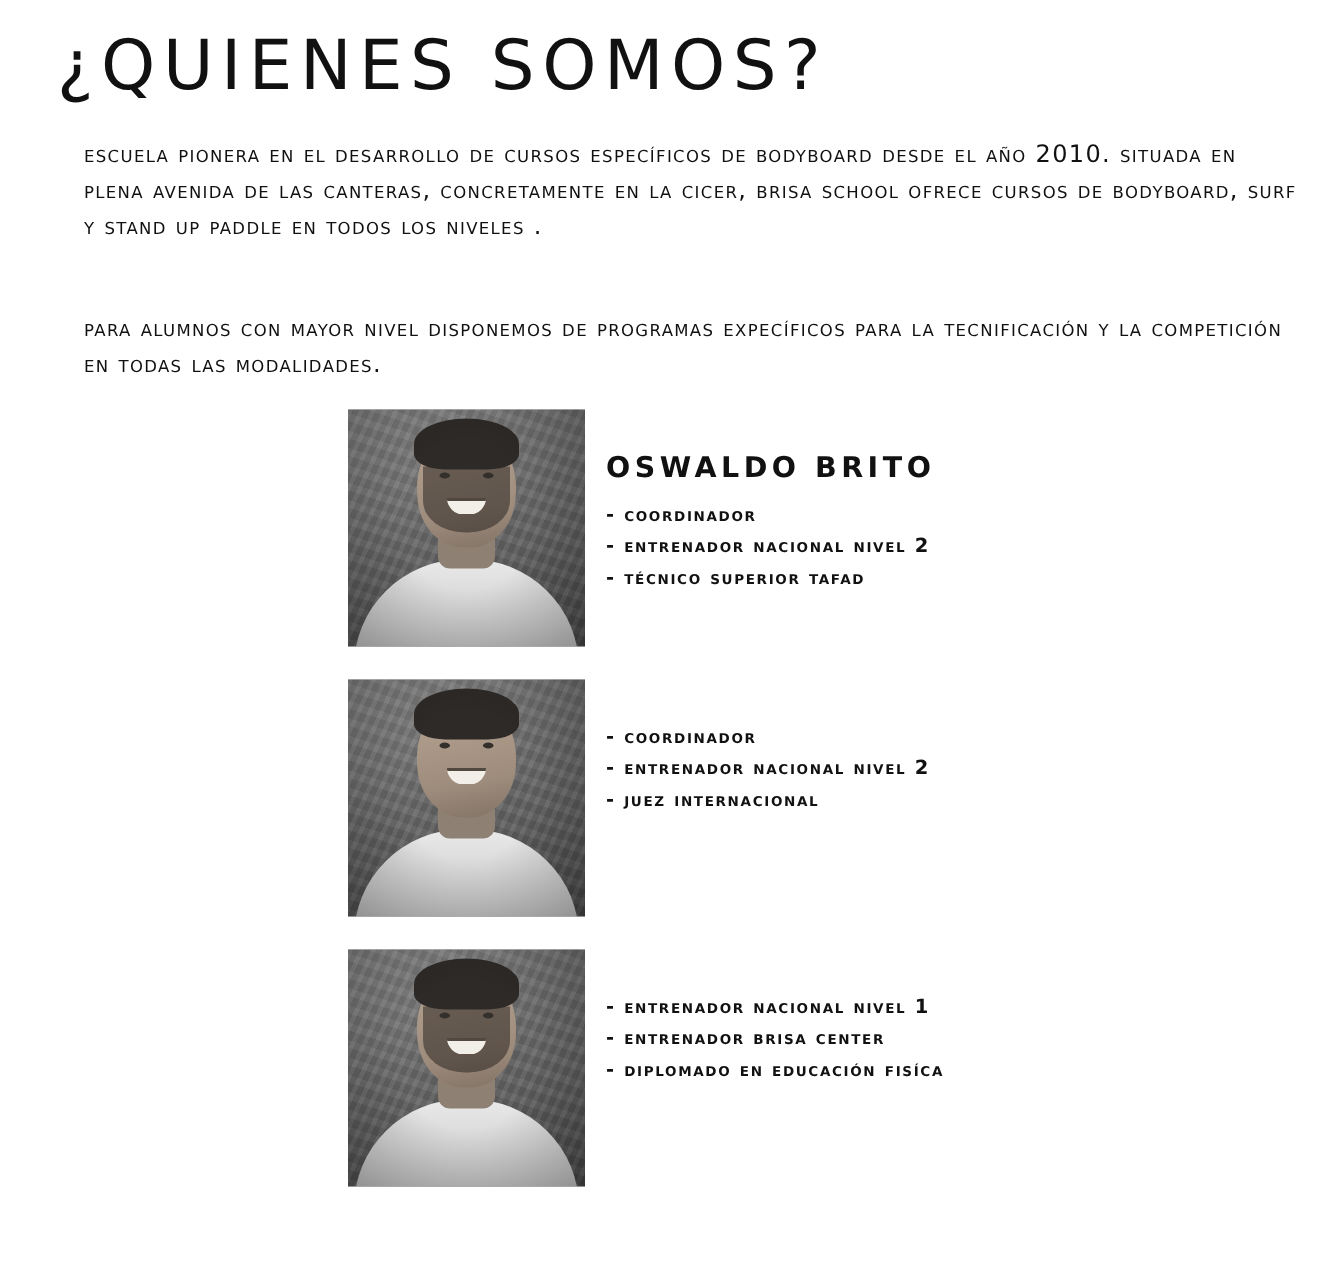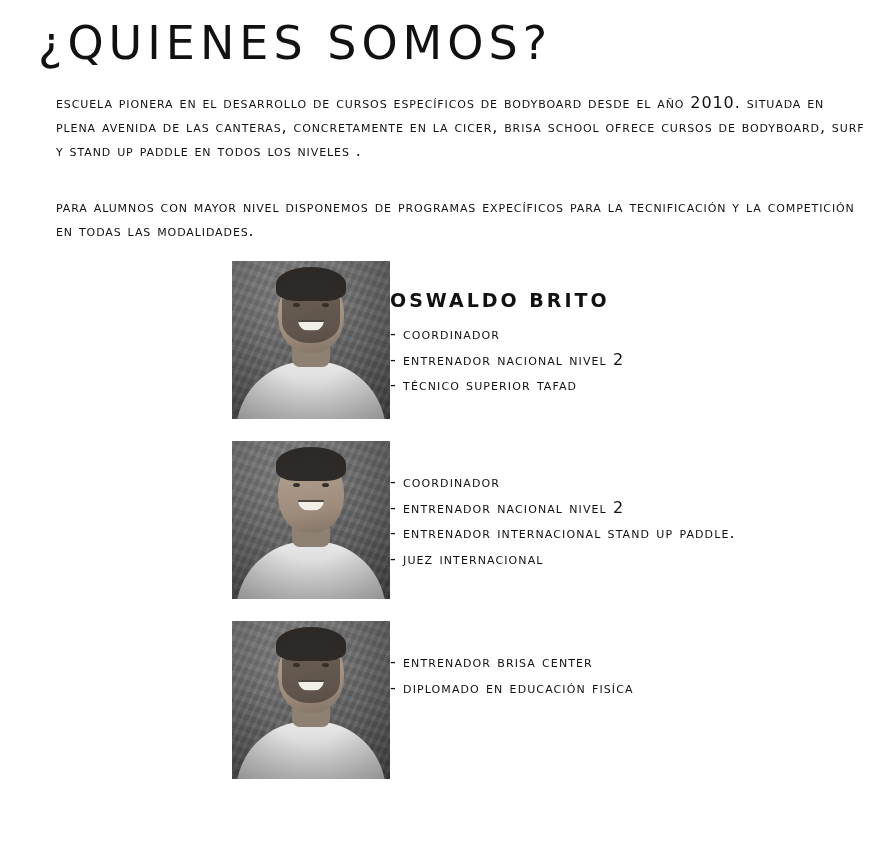--- a/index.html
+++ b/index.html
@@ -42,21 +42,21 @@
   .intro p {
     margin: 0 0 18px 0;
     font-size: 16px;
     letter-spacing: 0.9px;
     line-height: 1.5;
     font-variant: small-caps;
     text-transform: lowercase;
     color: #111111;
   }
   .intro p.spaced {
-    margin-top: 32px;
+    margin-top: 44px;
   }
 
   .staff {
     margin-top: 14px;
   }
 
   .member {
     display: flex;
     align-items: flex-start;
     margin-left: 232px;
@@ -152,44 +152,46 @@
     border-radius: 0 0 48% 48%;
     background: rgba(45,40,36,0.55);
   }
   .photo .vignette {
     position: absolute;
     inset: 0;
     background: radial-gradient(ellipse at 50% 45%, rgba(0,0,0,0) 40%, rgba(0,0,0,0.28) 100%);
   }
 
   .member-info {
+    margin-left: 14px;
     padding-top: 28px;
   }
 
   .member-name {
     font-size: 19px;
     font-weight: bold;
     letter-spacing: 3px;
     text-transform: uppercase;
     margin: 0 0 10px 0;
     color: #111111;
   }
 
   .member-roles {
     list-style: none;
     margin: 0;
     padding: 0;
   }
   .member-roles li {
-    font-size: 16px;
+    font-size: 13px;
     letter-spacing: 1.1px;
     line-height: 1.62;
     font-variant: small-caps;
     text-transform: lowercase;
     color: #111111;
+    font-weight: bold;
   }
 </style>
 </head>
 <body>
 
 <div class="page">
 
   <h1 class="page-title">¿Quienes somos?</h1>
 
   <div class="intro">
@@ -231,41 +233,41 @@
         <div class="hair"></div>
         <div class="eye left"></div>
         <div class="eye right"></div>
         <div class="mouth"></div>
         <div class="vignette"></div>
       </div>
       <div class="member-info">
         <ul class="member-roles">
           <li>- Coordinador</li>
           <li>- Entrenador nacional nivel 2</li>
-          <li>- entrenador internacional stand up paddle.</li>
           <li>- juez internacional</li>
         </ul>
       </div>
     </div>
 
     <div class="member">
       <div class="photo beard">
         <div class="bg"></div>
         <div class="shoulders"></div>
         <div class="neck"></div>
         <div class="head"></div>
         <div class="beard-shape"></div>
         <div class="hair"></div>
         <div class="eye left"></div>
         <div class="eye right"></div>
         <div class="mouth"></div>
         <div class="vignette"></div>
       </div>
       <div class="member-info">
         <ul class="member-roles">
+          <li>- Entrenador nacional nivel 1</li>
           <li>- entrenador brisa center</li>
           <li>- diplomado en Educación fisíca</li>
         </ul>
       </div>
     </div>
 
   </div>
 </div>
 
 </body></html>

